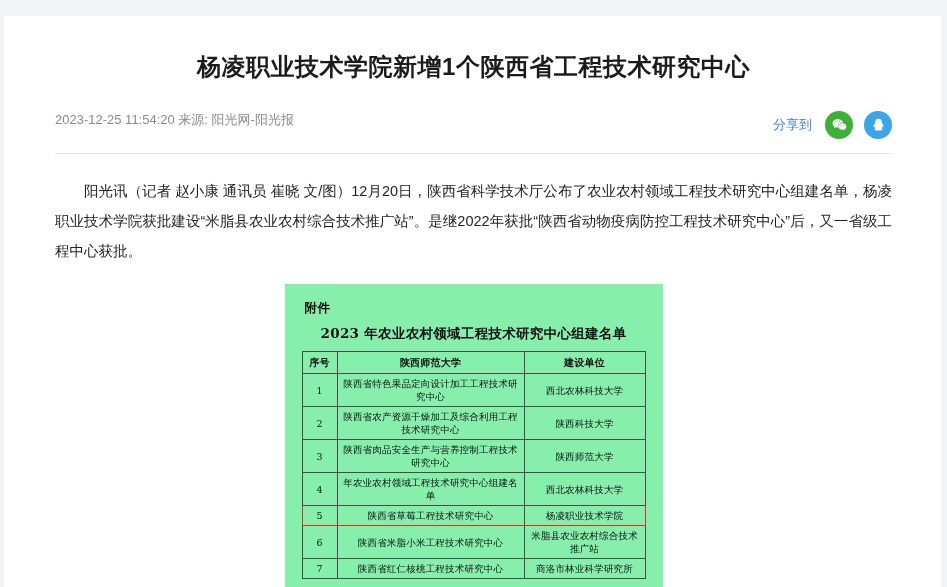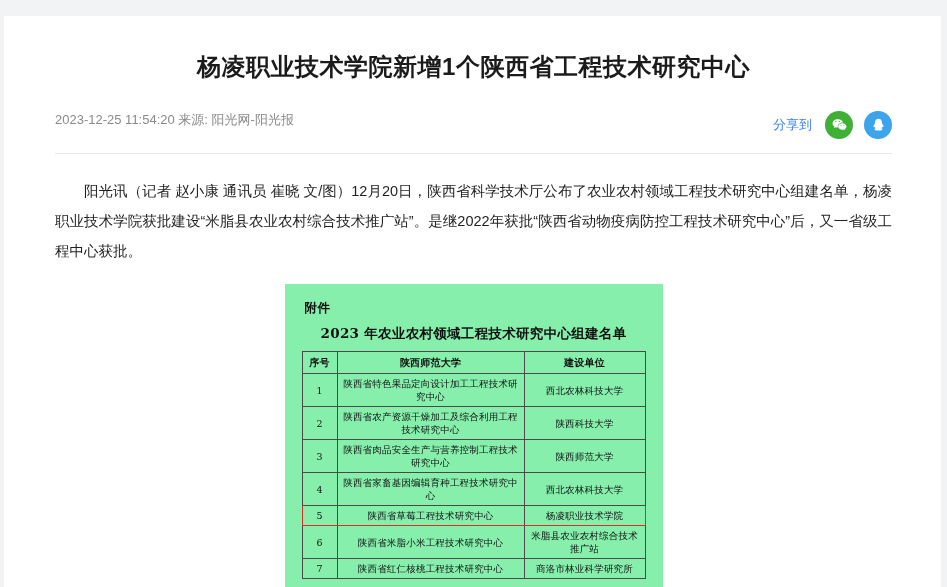--- a/index.html
+++ b/index.html
@@ -206,21 +206,21 @@
               <td>陕西省农产资源干燥加工及综合利用工程技术研究中心</td>
               <td>陕西科技大学</td>
             </tr>
             <tr>
               <td>3</td>
               <td>陕西省肉品安全生产与营养控制工程技术研究中心</td>
               <td>陕西师范大学</td>
             </tr>
             <tr>
               <td>4</td>
-              <td>陕西省家畜基因编辑育种工程技术研究中心</td>
+              <td>年农业农村领域工程技术研究中心组建名单</td>
               <td>西北农林科技大学</td>
             </tr>
             <tr class="highlight">
               <td>5</td>
               <td>陕西省草莓工程技术研究中心</td>
               <td>杨凌职业技术学院</td>
             </tr>
             <tr>
               <td>6</td>
               <td>陕西省米脂小米工程技术研究中心</td>

